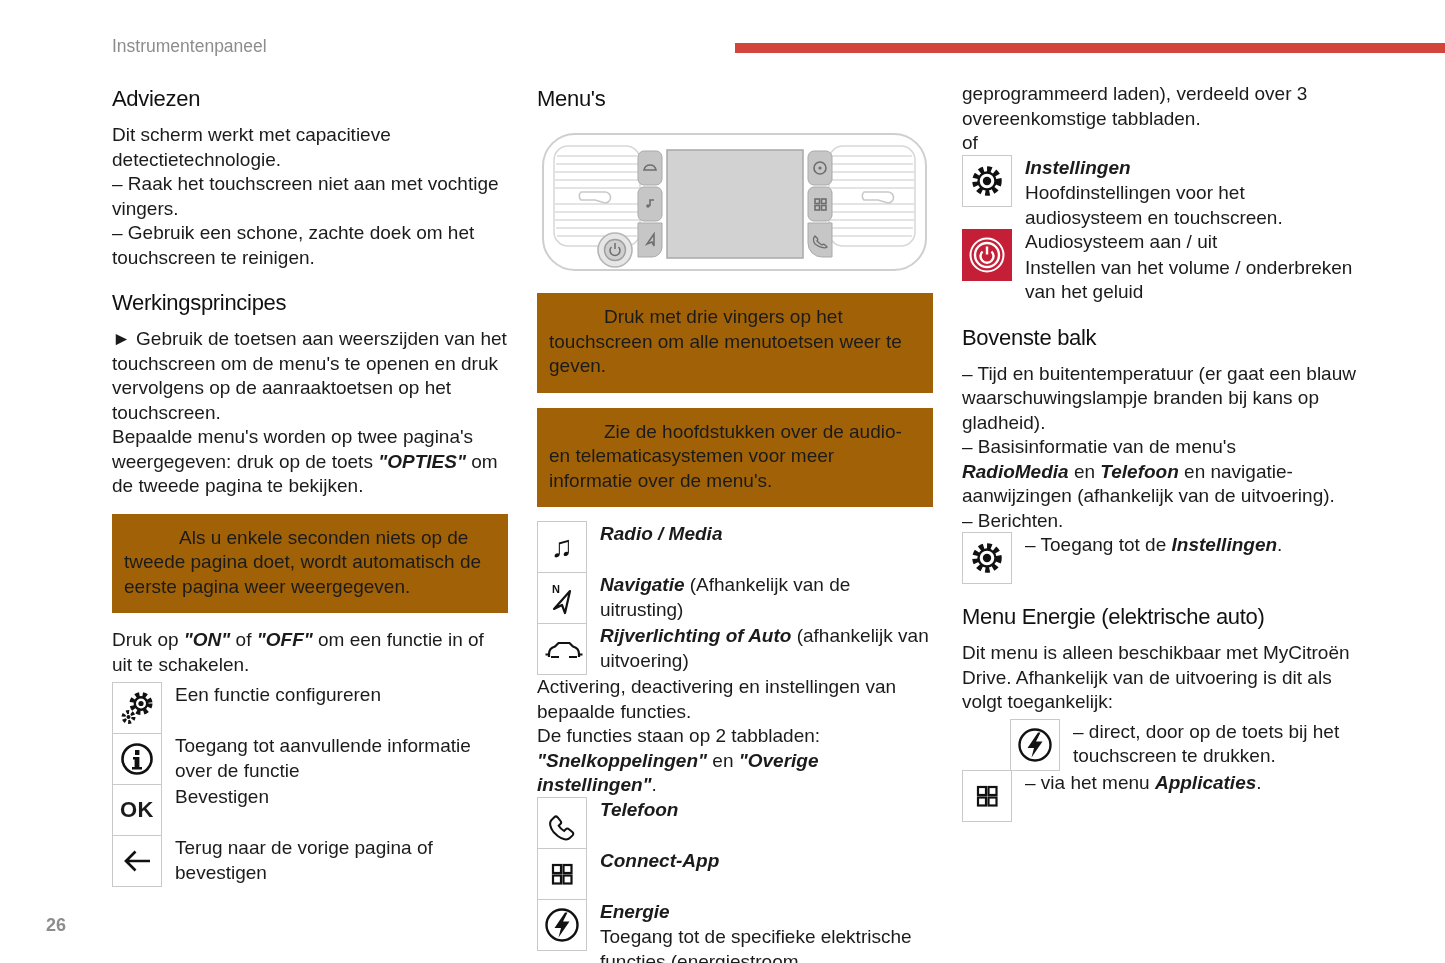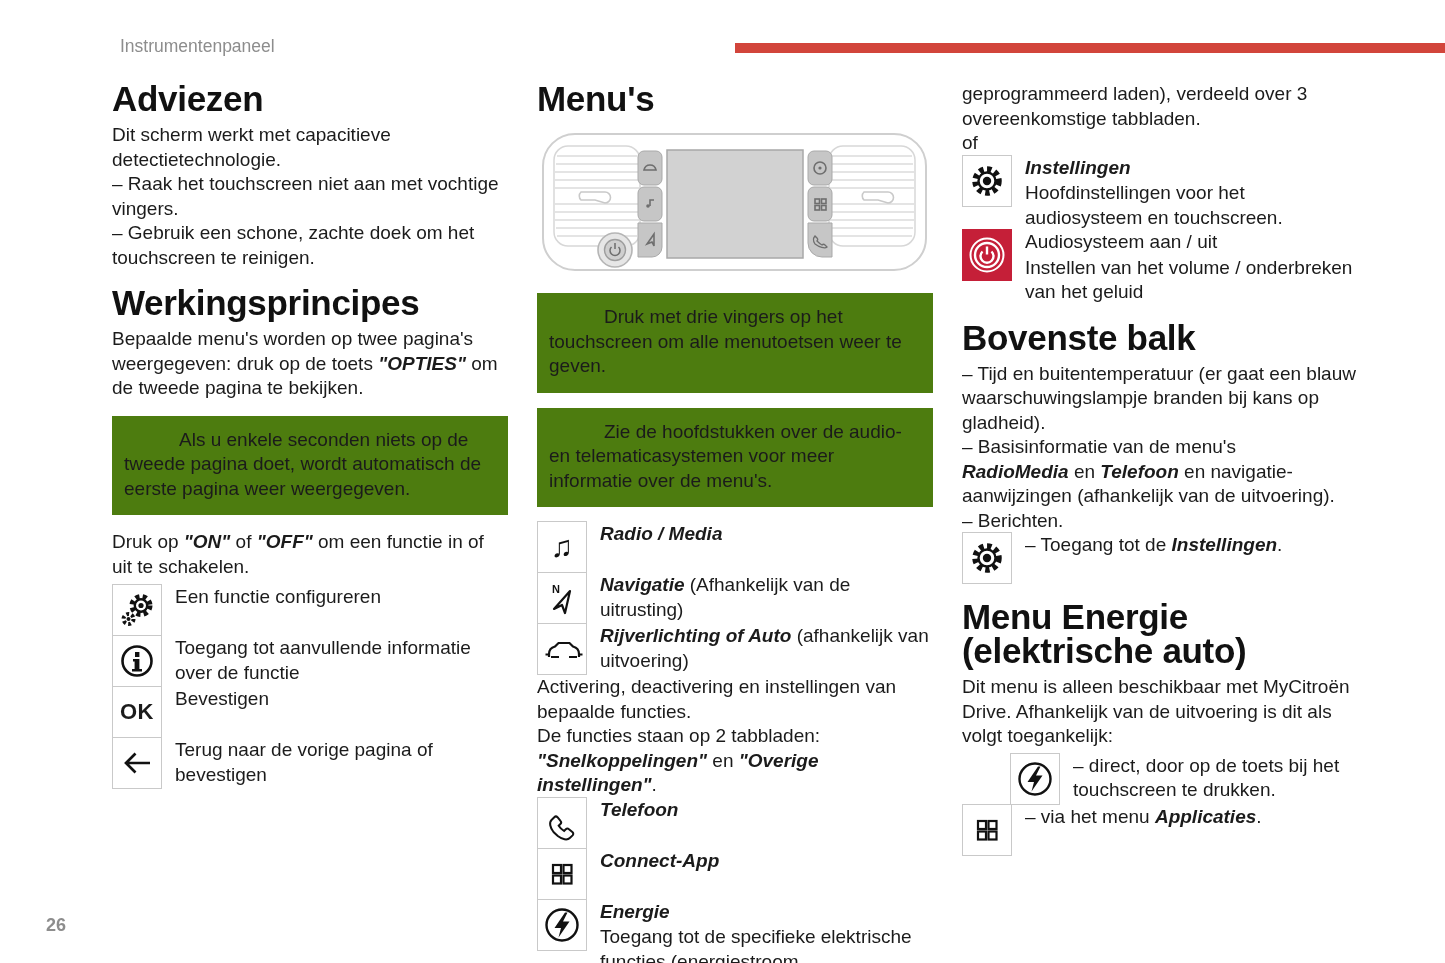--- a/index.html
+++ b/index.html
@@ -7,45 +7,45 @@
   .page {
     position: relative;
     width: 1445px;
     height: 963px;
     background: #ffffff;
     font-family: "Liberation Sans", sans-serif;
     color: #1b1b1b;
     overflow: hidden;
   }
   .running-header {
-    position: absolute; left: 120px; top: 36px;
+    position: absolute; left: 112px; top: 36px;
     font-size: 17.5px; color: #8d8d8d;
   }
   .red-bar {
     position: absolute; left: 735px; right: 0; top: 43px; height: 10px;
     background: #d2453b;
   }
   .page-number {
     position: absolute; left: 46px; top: 915px;
     font-size: 18px; font-weight: bold; color: #8d8d8d;
   }
   .columns {
     position: absolute; left: 112px; top: 82px;
     display: flex; gap: 29px;
   }
   .col { width: 396px; font-size: 19px; line-height: 24.5px; }
   h1 {
-    font-size: 35px; line-height: 34px; color: #111;
-    margin: 16px 0 7px; font-weight: bold; letter-spacing: -0.3px;
+    font-size: 22px; line-height: 34px; color: #111;
+    margin: 16px 0 7px; font-weight: normal; letter-spacing: -0.3px;
   }
   h1.first { margin-top: 0; }
   p { margin: 0; }
   b { font-weight: bold; font-style: italic; }
   .infobox {
-    background: #4d7c0f;
+    background: #a16207;
     margin: 15px 0;
     padding: 12px 14px 14px 12px;
     display: flow-root;
   }
   .info-i { float: left; width: 9px; margin: 3px 26px 2px 20px; }
   .info-i .dot  { width: 9px; height: 9px;  background: #1b7cb5; }
   .info-i .stem { width: 9px; height: 21px; background: #1b7cb5; margin-top: 4px; }
   .iconrow { display: flow-root; clear: both; margin-top: -1px; }
   .cell {
     float: left; width: 50px; height: 52px;
@@ -70,20 +70,21 @@
 
   <div class="columns">
 
     <div class="col">
       <h1 class="first">Adviezen</h1>
       <p>Dit scherm werkt met capacitieve detectietechnologie.</p>
       <p>–  Raak het touchscreen niet aan met vochtige vingers.</p>
       <p>–  Gebruik een schone, zachte doek om het touchscreen te reinigen.</p>
 
       <h1>Werkingsprincipes</h1>
+      <p>►  Gebruik de toetsen aan weerszijden van het touchscreen om de menu's te openen en druk vervolgens op de aanraaktoetsen op het touchscreen.</p>
       <p><span>Bepaalde menu's worden op twee pagina's weergegeven: druk op de toets </span><b>"OPTIES"</b><span> om de tweede pagina te bekijken.</span></p>
 
       <div class="infobox">
         <span class="info-i"><span class="dot"></span><span class="stem"></span></span>
         <p>Als u enkele seconden niets op de tweede pagina doet, wordt automatisch de eerste pagina weer weergegeven.</p>
       </div>
 
       <p><span>Druk op </span><b>"ON"</b><span> of </span><b>"OFF"</b><span> om een functie in of uit te schakelen.</span></p>
 
       <div class="keytable" style="margin-top:6px;">

